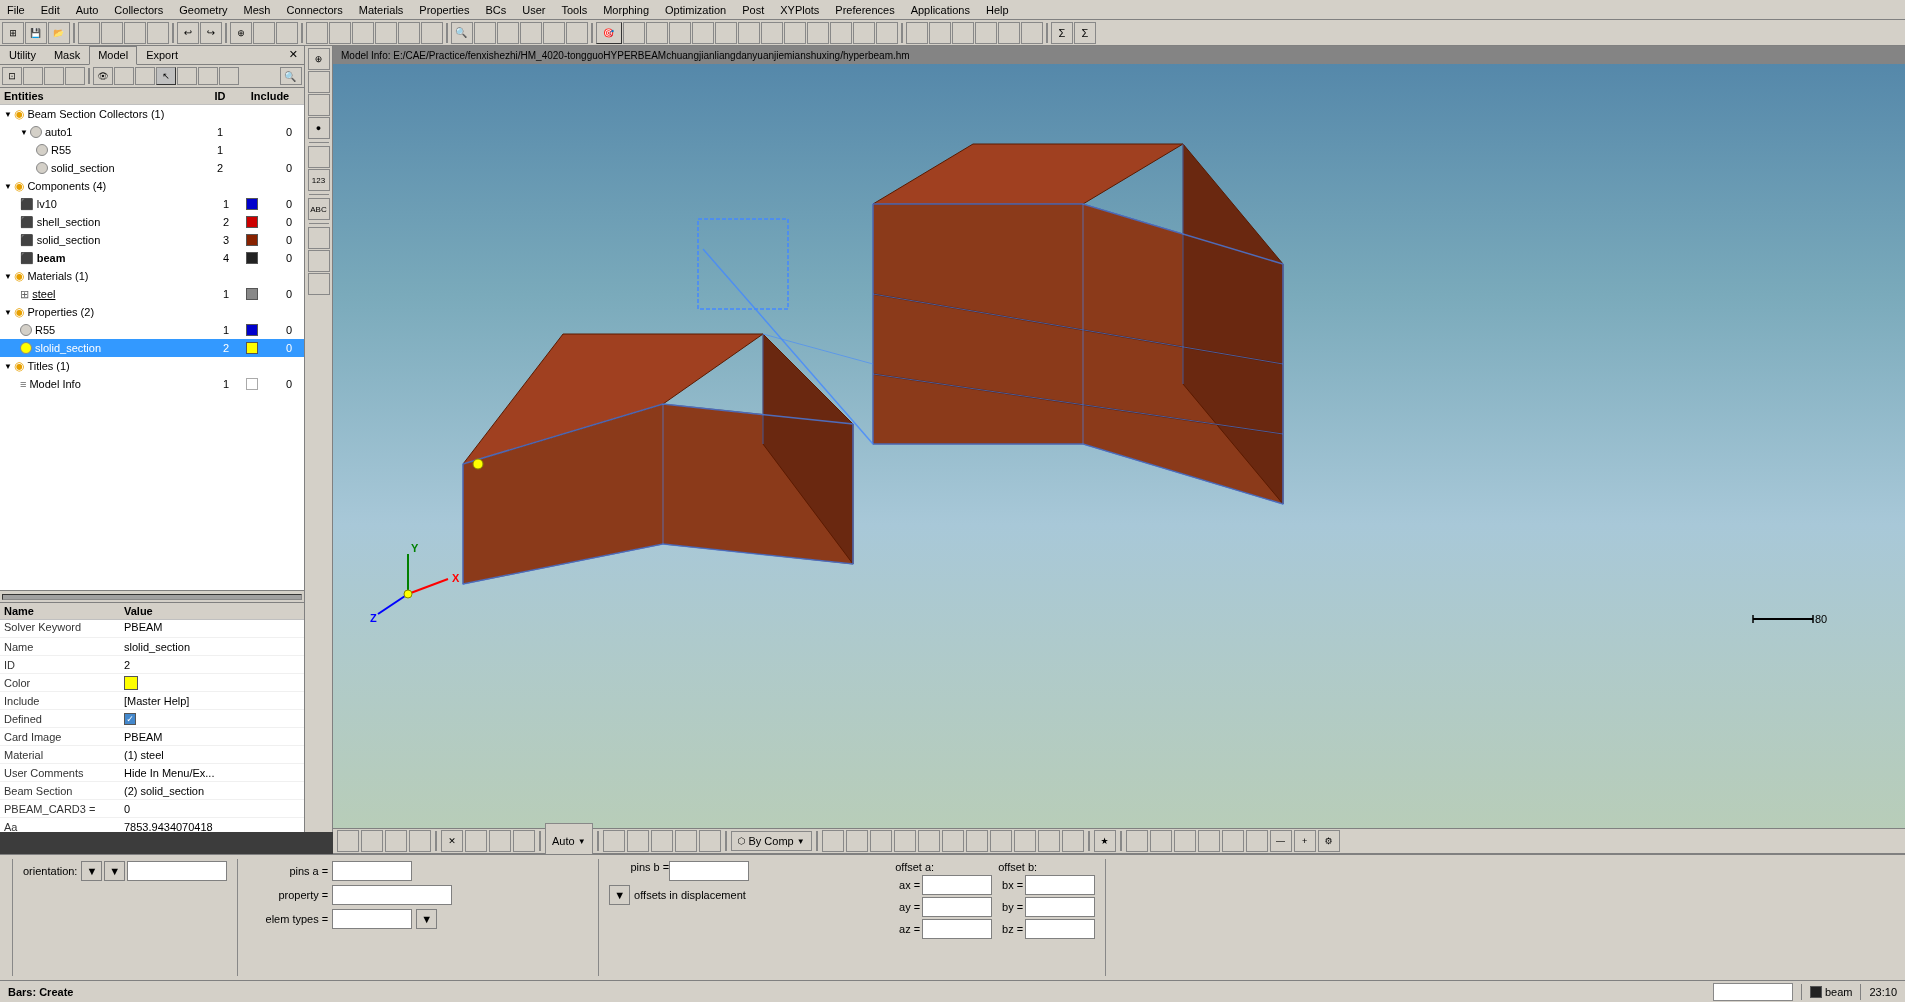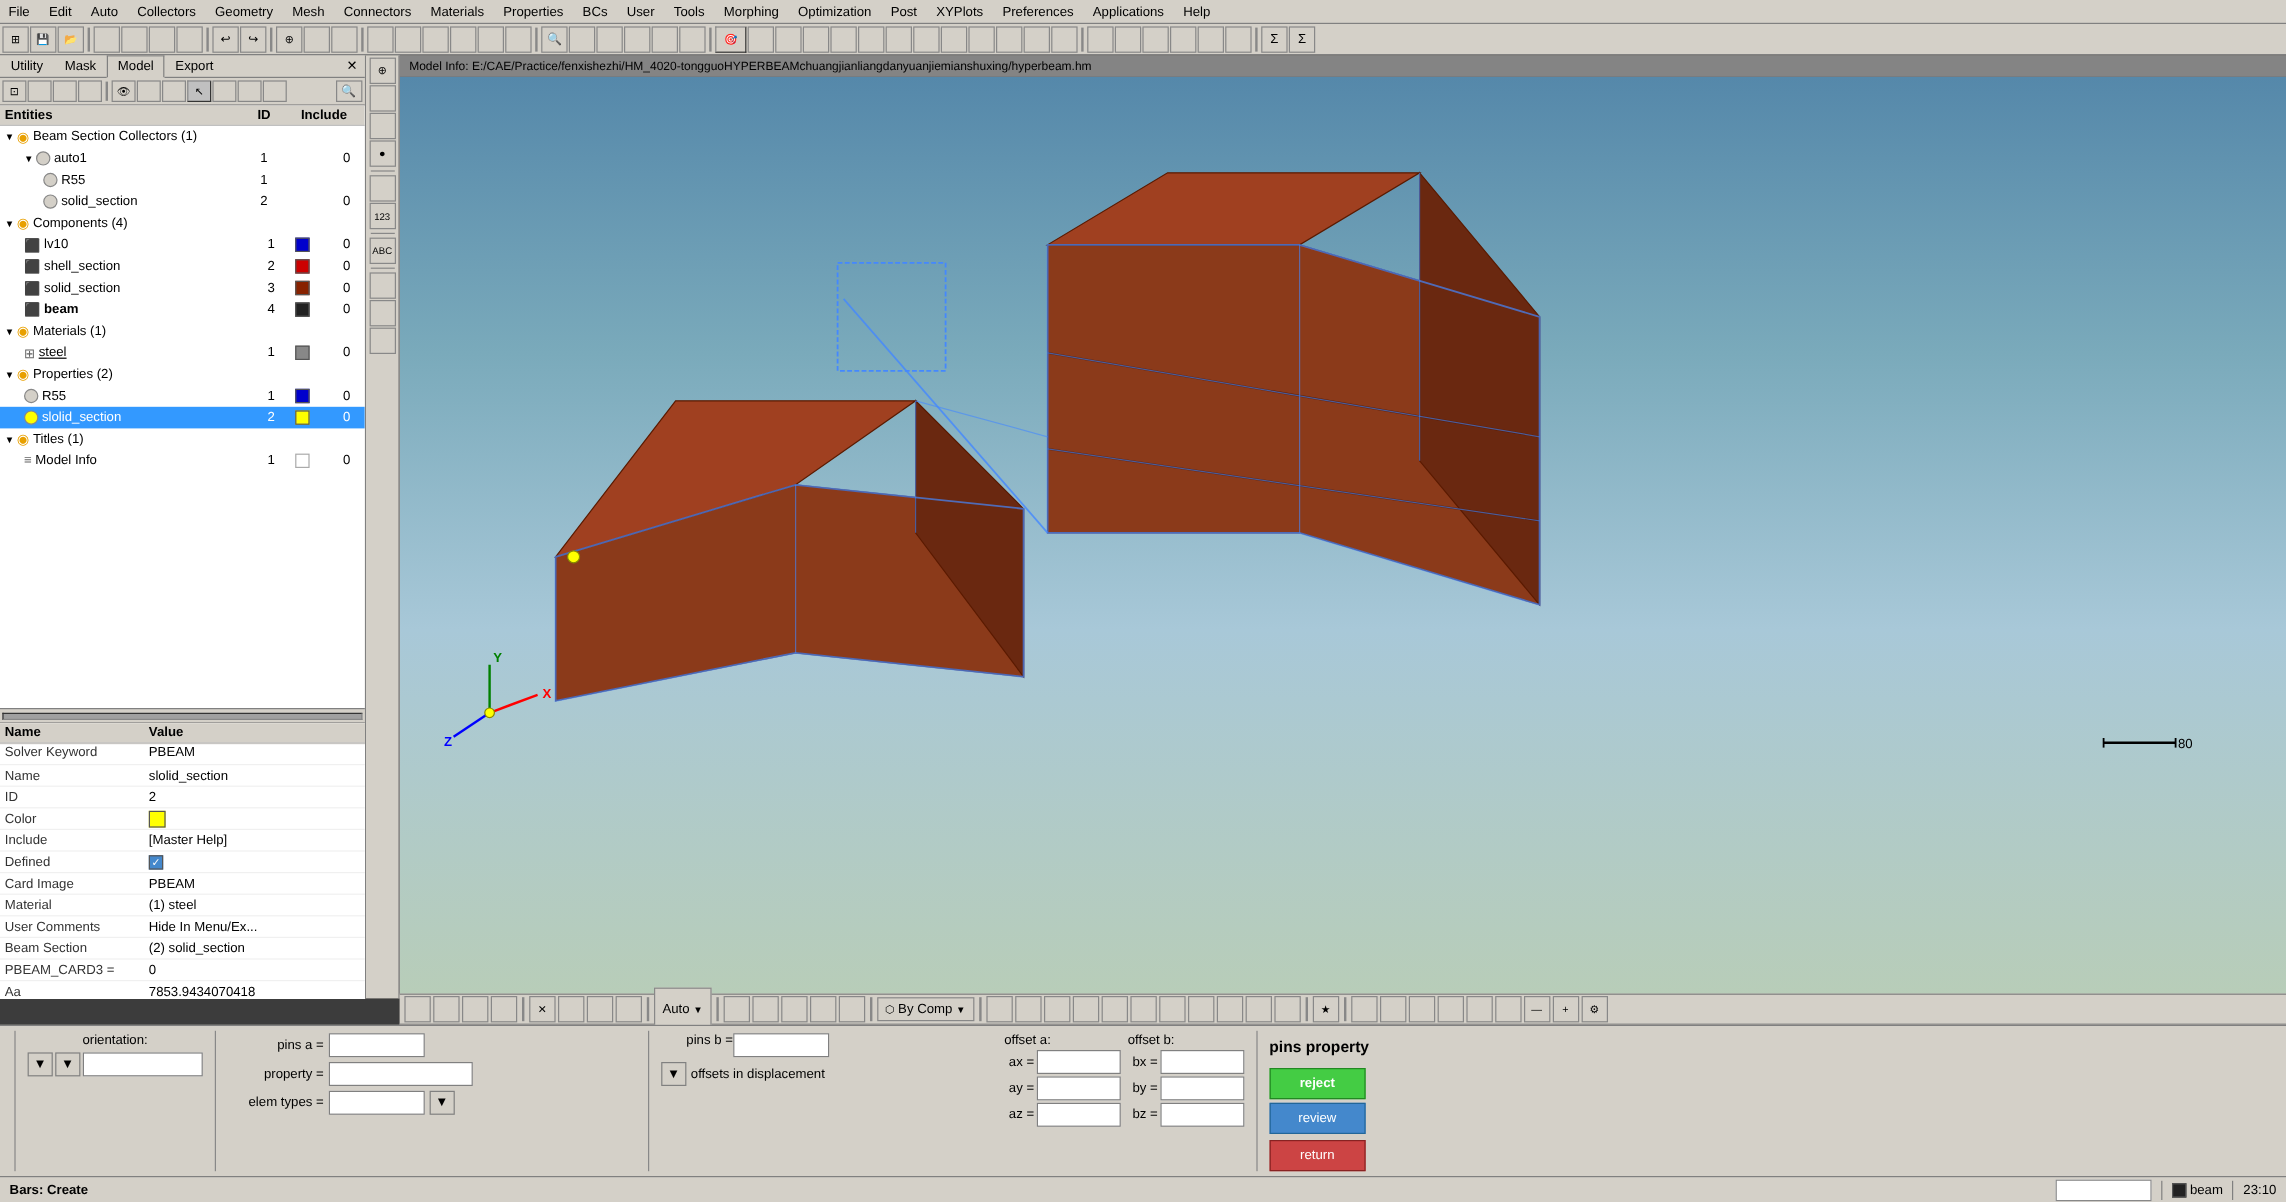--- a/index.html
+++ b/index.html
@@ -449,21 +449,21 @@
   <div style="width:22px;height:22px;background:#d4d0c8;border:1px solid #888;cursor:pointer;font-size:9px;display:flex;align-items:center;justify-content:center;">—</div>
   <div style="width:22px;height:22px;background:#d4d0c8;border:1px solid #888;cursor:pointer;font-size:9px;display:flex;align-items:center;justify-content:center;">+</div>
   <div style="width:22px;height:22px;background:#d4d0c8;border:1px solid #888;cursor:pointer;font-size:9px;display:flex;align-items:center;justify-content:center;">⚙</div>
 </div>
 
 <div style="position:absolute;bottom:22px;left:0;right:0;height:126px;background:#d4d0c8;border-top:1px solid #808080;display:flex;align-items:flex-start;padding:4px 8px;gap:6px;z-index:50;">
 
 
   <div style="width:1px;background:#888;align-self:stretch;margin:0 4px;"></div>
 
-  <div style="display:flex;flex-direction:column;gap:4px;align-items:center;padding-top:2px;">
+  <div style="display:flex;gap:4px;align-items:center;padding-top:2px;">
     <span style="font-size:11px;">orientation:</span>
     <div style="display:flex;align-items:center;gap:2px;">
       <button style="height:20px;padding:0 4px;background:#d4d0c8;border:1px solid #808080;cursor:pointer;font-size:11px;">▼</button>
       <button style="height:20px;padding:0 4px;background:#d4d0c8;border:1px solid #808080;cursor:pointer;font-size:11px;">▼</button>
       <input type="text" style="height: 20px; width: 100px; border: 1px solid rgb(128, 128, 128); background: white; font-size: 11px; padding: 0px 4px;">
     </div>
   </div>
 
   <div style="width:1px;background:#888;align-self:stretch;margin:0 4px;"></div>
 
@@ -526,30 +526,20 @@
       </div>
       <div style="display:flex;align-items:center;gap:2px;">
         <span style="font-size:11px;width:25px;text-align:right;">bz =</span>
         <input type="text" style="width: 70px; height: 20px; border: 1px solid rgb(128, 128, 128); background: white; font-size: 11px; text-align: right; padding-right: 3px;">
       </div>
     </div>
   </div>
 
   <div style="width:1px;background:#888;align-self:stretch;margin:0 4px;"></div>
 
-  <div style="display:flex;flex-direction:column;gap:4px;padding-top:2px;justify-content:space-between;align-self:stretch;">
-    <div style="display:flex;align-items:center;justify-content:center;padding:4px 0;">
-      <span style="font-size:13px;font-weight:bold;text-align:center;">pins property</span>
-    </div>
-    <div style="display:flex;flex-direction:column;gap:3px;">
-      <button style="width:80px;height:26px;background:#44cc44;color:white;border:1px solid #228822;font-size:11px;cursor:pointer;font-weight:bold;">reject</button>
-      <button style="width:80px;height:26px;background:#4488cc;color:white;border:1px solid #226699;font-size:11px;cursor:pointer;">review</button>
-    </div>
-    <button style="width:80px;height:26px;background:#cc4444;color:white;border:1px solid #882222;font-size:11px;cursor:pointer;">return</button>
-  </div>
 
 </div>
 
 <div style="position:absolute;bottom:0;left:0;right:0;height:22px;background:#d4d0c8;border-top:1px solid #808080;display:flex;align-items:center;padding:0 8px;gap:8px;font-size:11px;">
   <span style="font-weight:bold;">Bars: Create</span>
   <div style="flex:1;"></div>
   <input type="text" style="height: 18px; width: 80px; border: 1px solid rgb(136, 136, 136); background: white; font-size: 11px; padding: 0px 3px;">
   <div style="width:1px;height:16px;background:#808080;"></div>
   <div style="display:flex;align-items:center;gap:3px;">
     <span style="width:12px;height:12px;background:#222;border:1px solid #555;display:inline-block;"></span>

